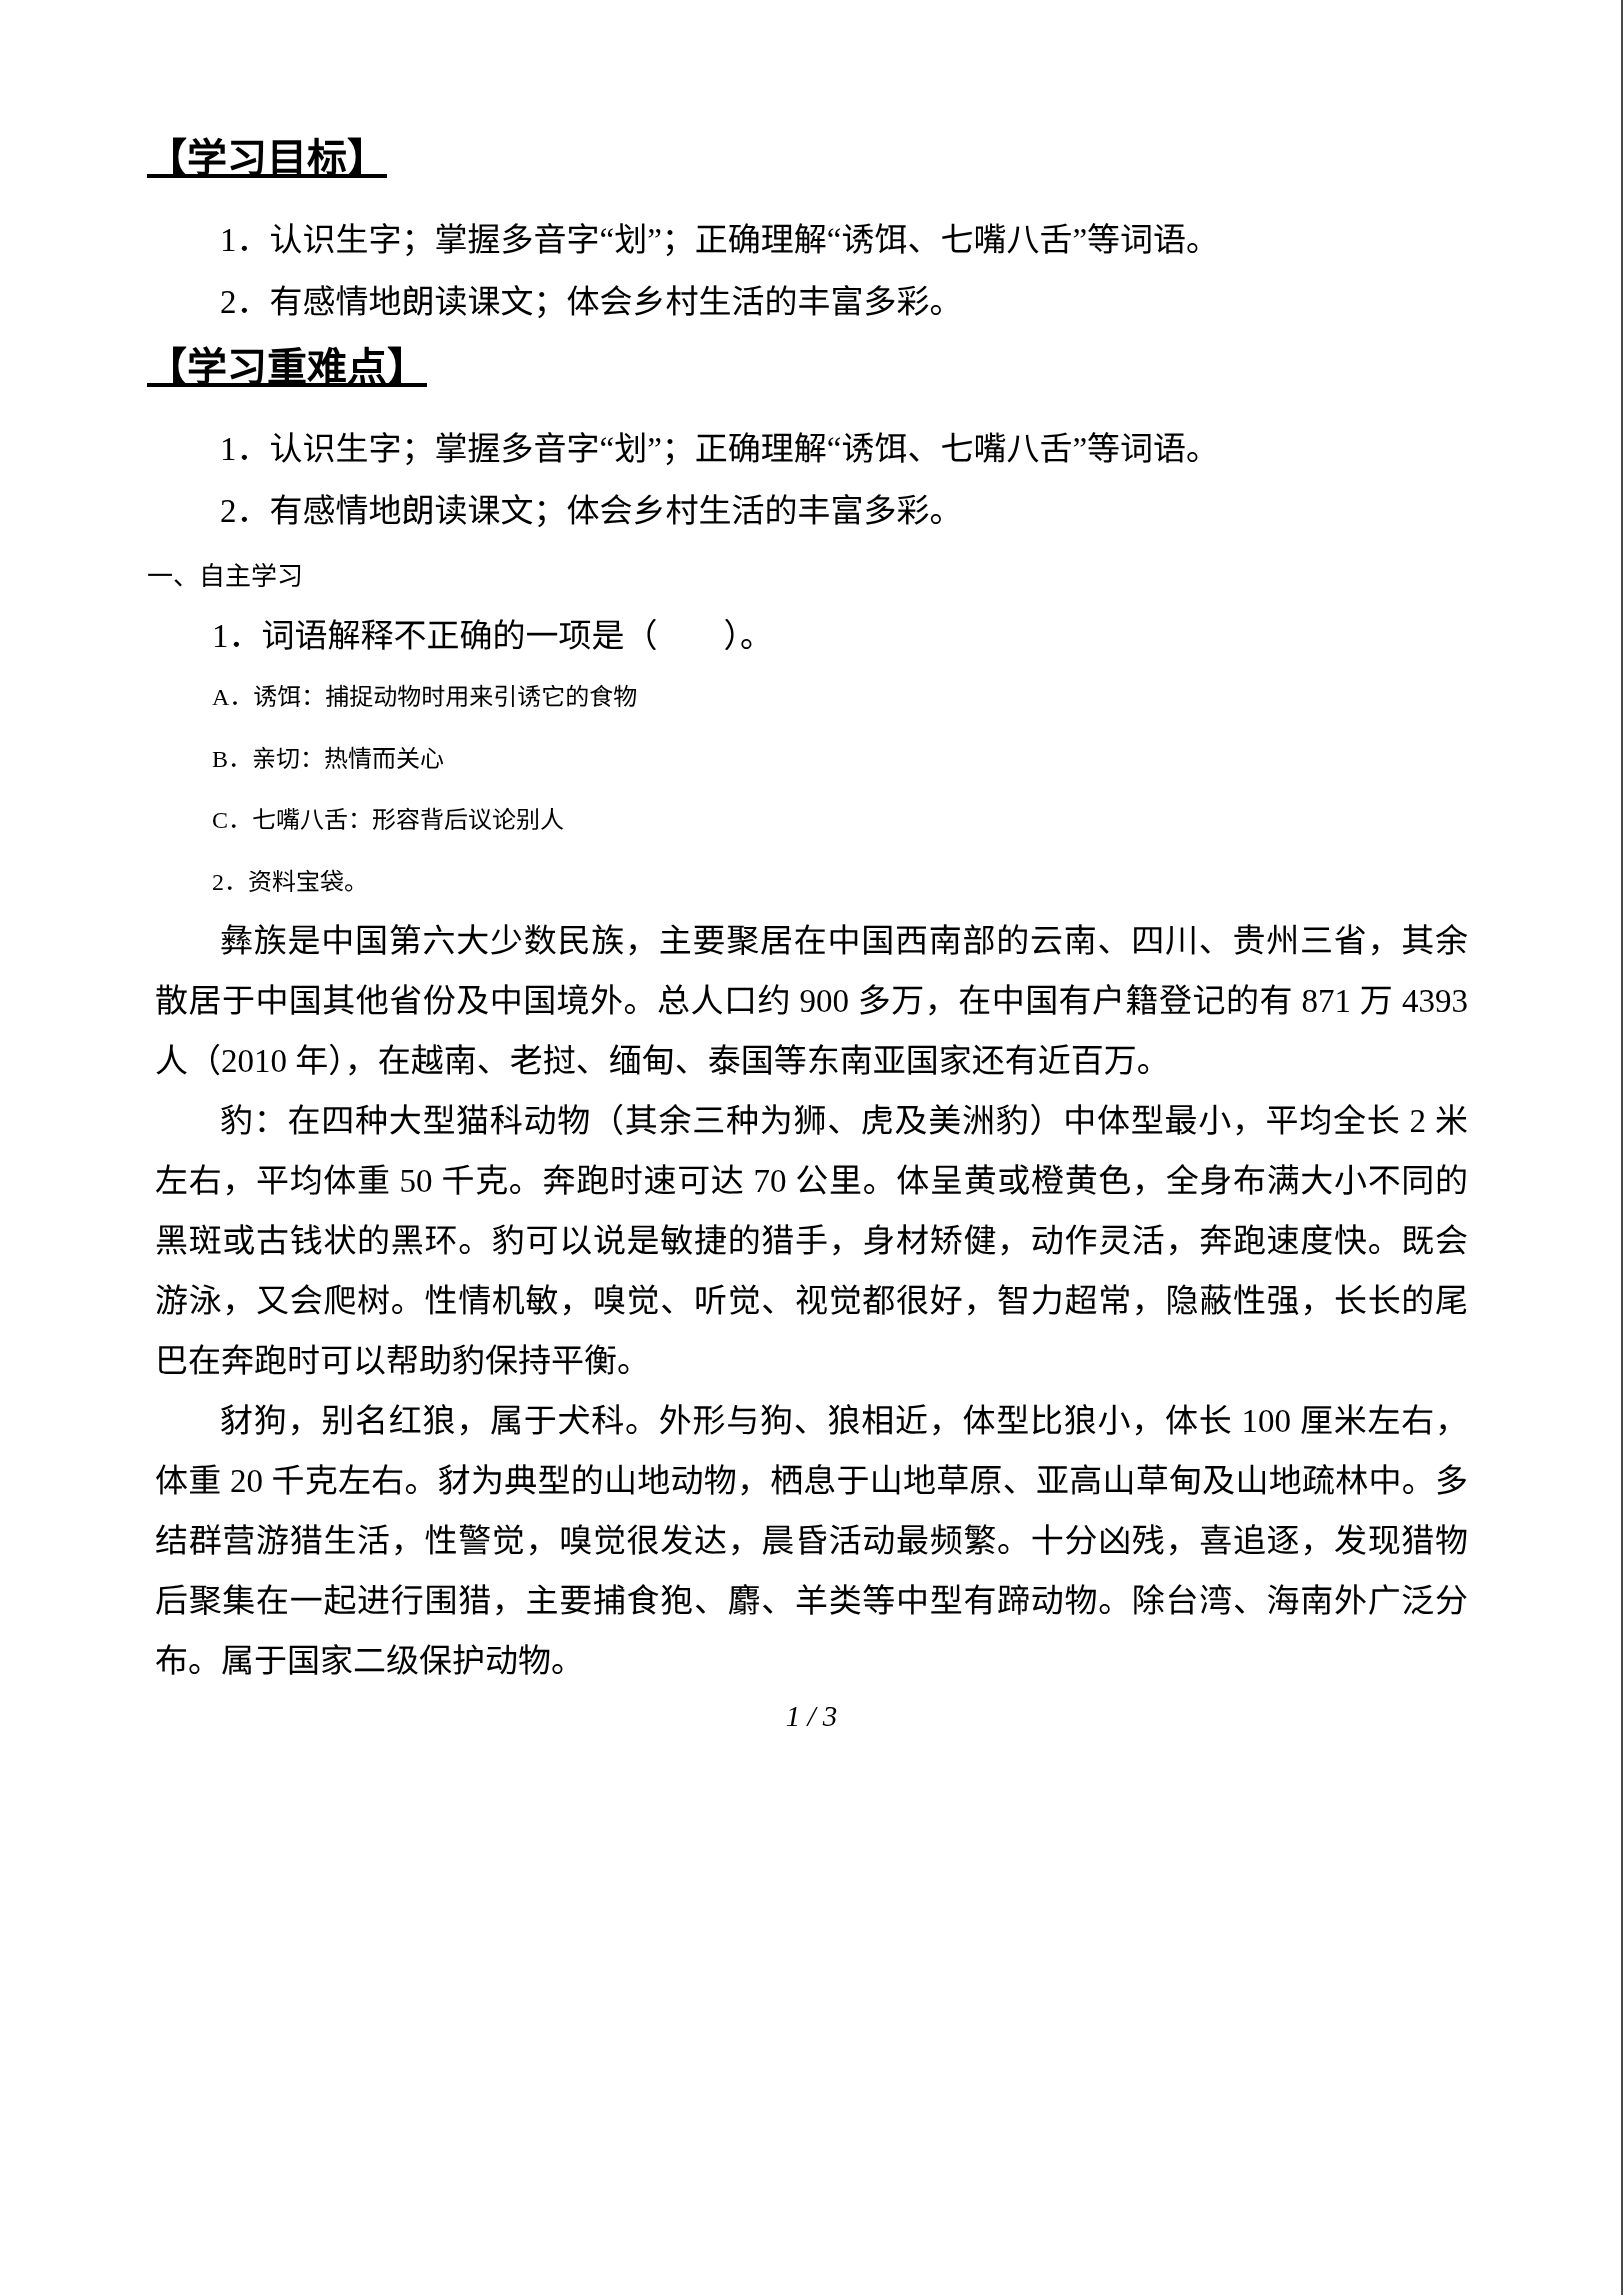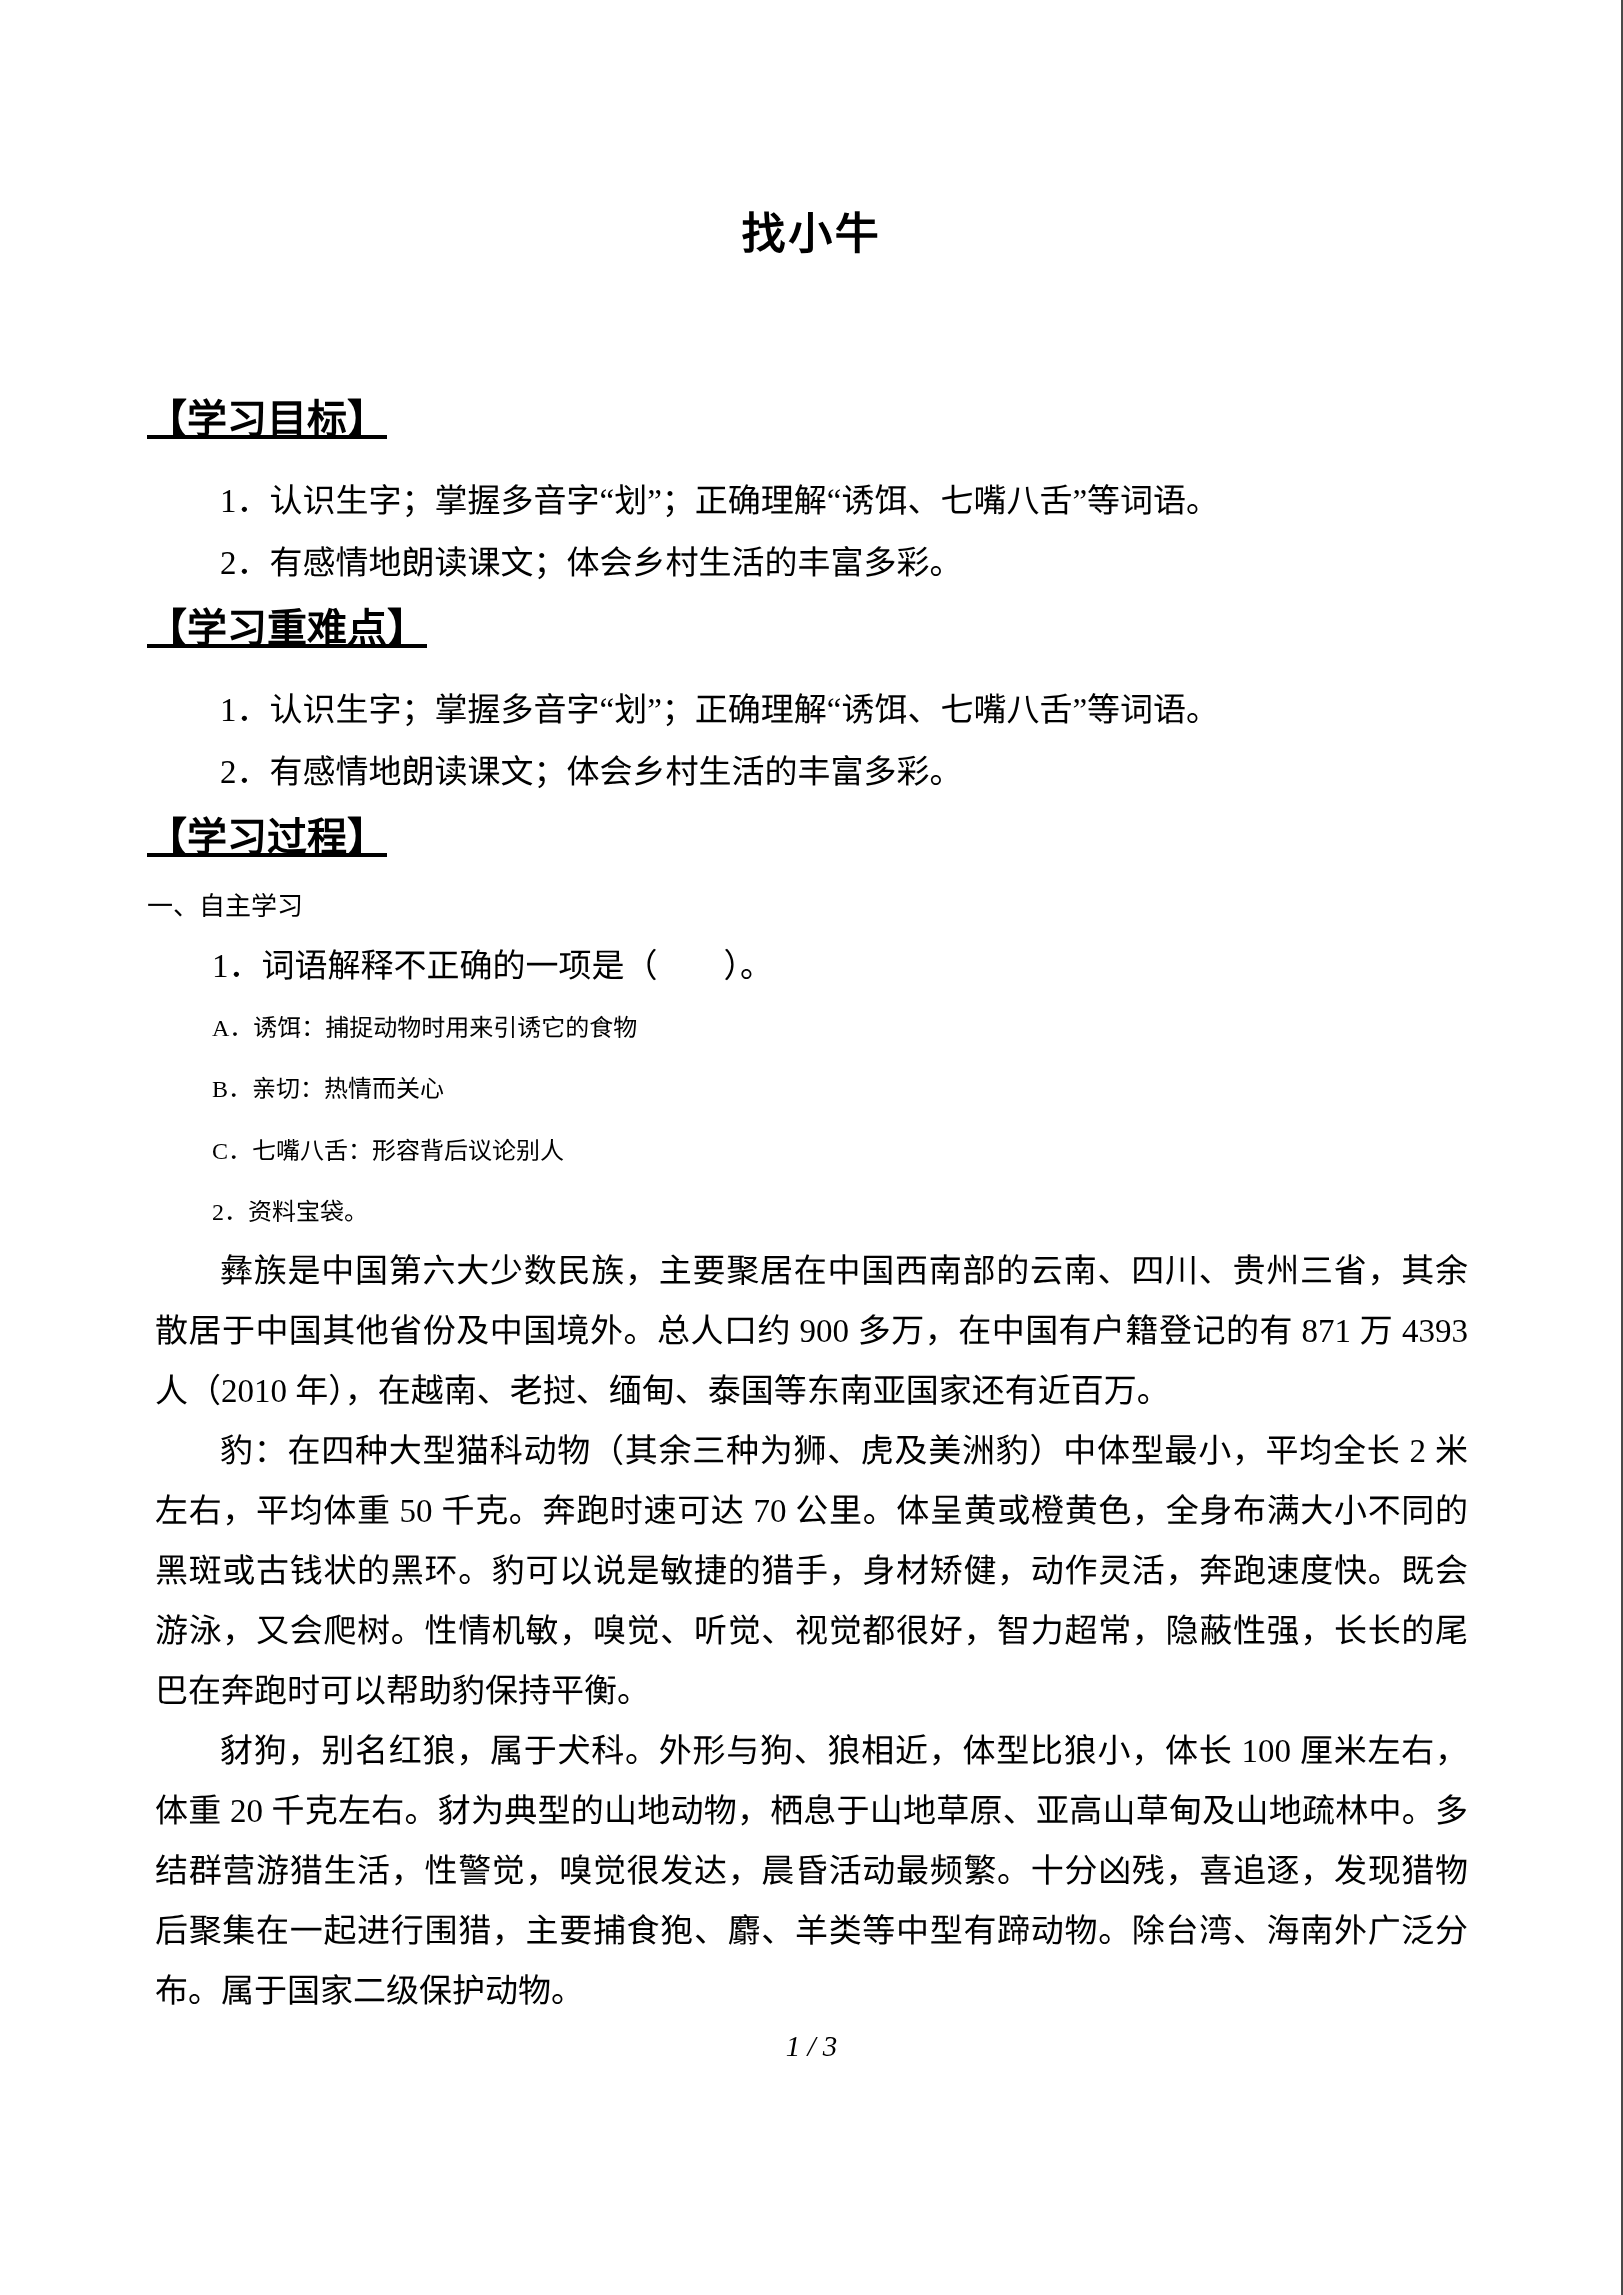--- a/index.html
+++ b/index.html
@@ -83,35 +83,33 @@
     line-height: 34px;
     font-style: italic;
   }
 </style>
 </head>
 <body>
 
 <div class="page">
   <div class="content">
 
-    <div class="doc-title">找小牛</div>
 
     <div class="section-heading heading-objectives">【学习目标】</div>
     <div class="item-list">
       <div class="list-item">1．认识生字；掌握多音字“划”；正确理解“诱饵、七嘴八舌”等词语。</div>
       <div class="list-item">2．有感情地朗读课文；体会乡村生活的丰富多彩。</div>
     </div>
 
     <div class="section-heading heading-keypoints">【学习重难点】</div>
     <div class="item-list">
       <div class="list-item">1．认识生字；掌握多音字“划”；正确理解“诱饵、七嘴八舌”等词语。</div>
       <div class="list-item">2．有感情地朗读课文；体会乡村生活的丰富多彩。</div>
     </div>
 
-    <div class="section-heading heading-process">【学习过程】</div>
 
     <div class="section-title">一、自主学习</div>
 
     <div class="question-line">1．词语解释不正确的一项是（　　）。</div>
     <div class="option-line">A．诱饵：捕捉动物时用来引诱它的食物</div>
     <div class="option-line">B．亲切：热情而关心</div>
     <div class="option-line">C．七嘴八舌：形容背后议论别人</div>
 
     <div class="material-line">2．资料宝袋。</div>
 

